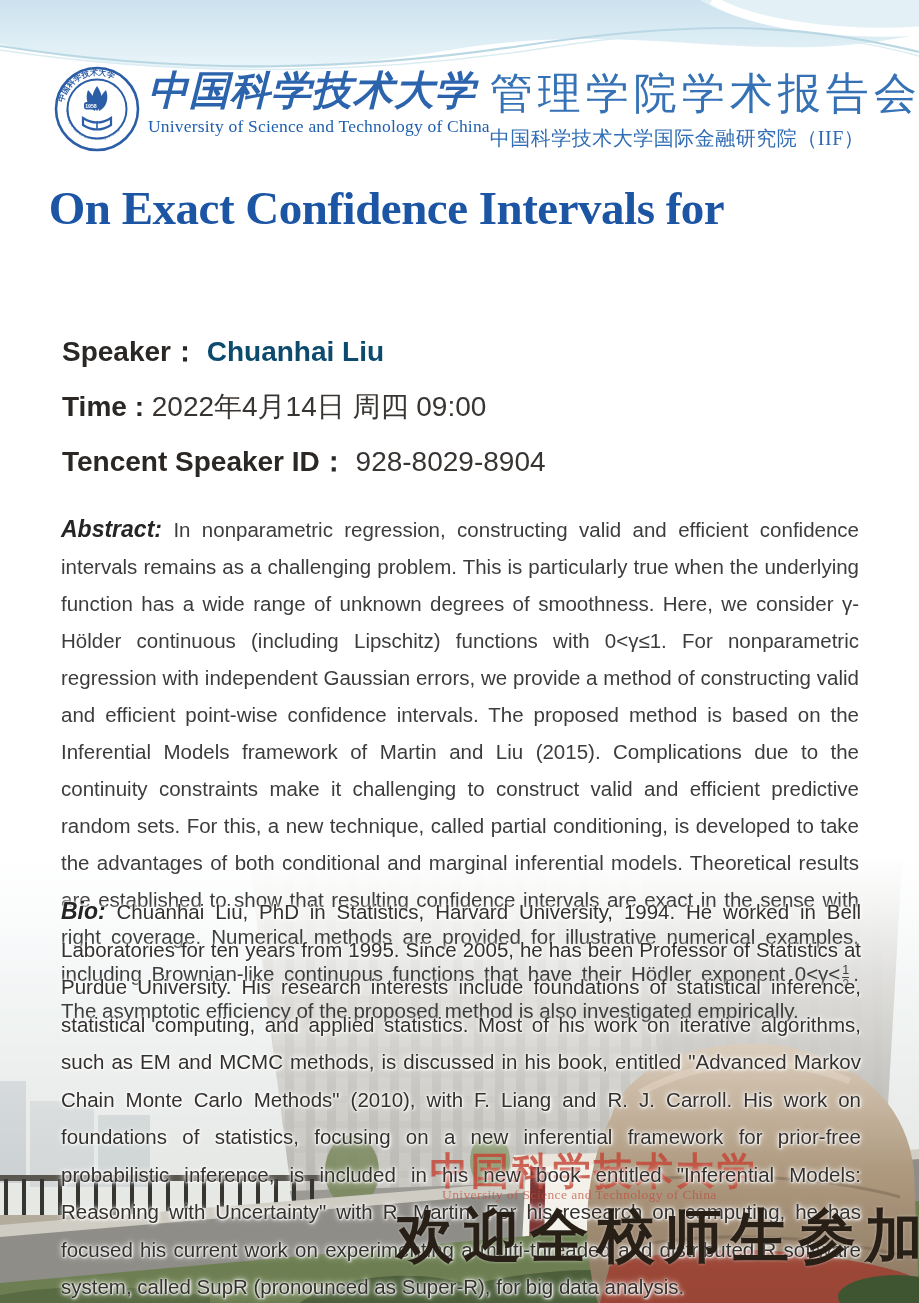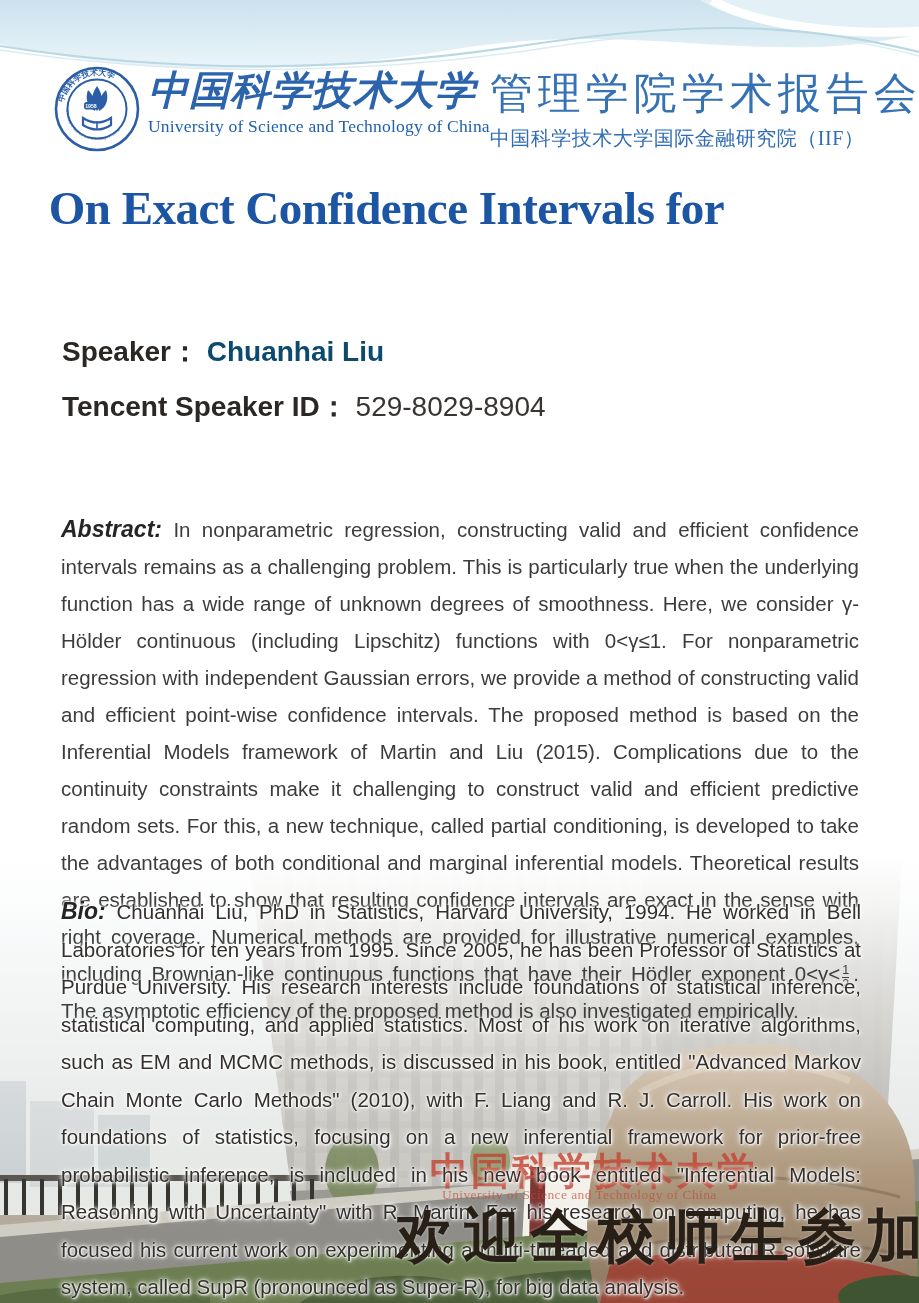--- a/index.html
+++ b/index.html
@@ -111,22 +111,26 @@
   <h1 class="title" style="margin:0;">
     <span>On Exact Confidence Intervals for</span><br>
   </h1>
 
   <div class="info">
     <div class="info-row">
       <span class="info-label">Speaker：</span>
       <span class="info-value">Chuanhai Liu</span>
     </div>
     <div class="info-row">
+      <span class="info-label">Time :</span>
+      <span class="info-value regular">2022年4月14日  周四  09:00</span>
+    </div>
+    <div class="info-row">
       <span class="info-label">Tencent Speaker ID：</span>
-      <span class="info-value regular">529-8029-8904</span>
+      <span class="info-value regular">928-8029-8904</span>
     </div>
   </div>
 
   <p class="abstract" style="margin:0;">
     <span class="para-label">Abstract:</span>
     <span>In nonparametric regression, constructing valid and efficient confidence intervals remains as a challenging problem. This is particularly true when the underlying function has a wide range of unknown degrees of smoothness. Here, we consider γ-Hölder continuous (including Lipschitz) functions with 0&lt;γ≤1. For nonparametric regression with independent Gaussian errors, we provide a method of constructing valid and efficient point-wise confidence intervals. The proposed method is based on the Inferential Models framework of Martin and Liu (2015). Complications due to the continuity constraints make it challenging to construct valid and efficient predictive random sets. For this, a new technique, called partial conditioning, is developed to take the advantages of both conditional and marginal inferential models. Theoretical results are established to show that resulting confidence intervals are exact in the sense with right coverage. Numerical methods are provided for illustrative numerical examples, including Brownian-like continuous functions that have their Hödler exponent 0&lt;γ&lt;</span><span class="frac"><span class="num">1</span><span class="den">2</span></span><span>. The asymptotic efficiency of the proposed method is also investigated empirically.</span>
   </p>
 
   <p class="bio" style="margin:0;">
     <span class="para-label">Bio:</span>

